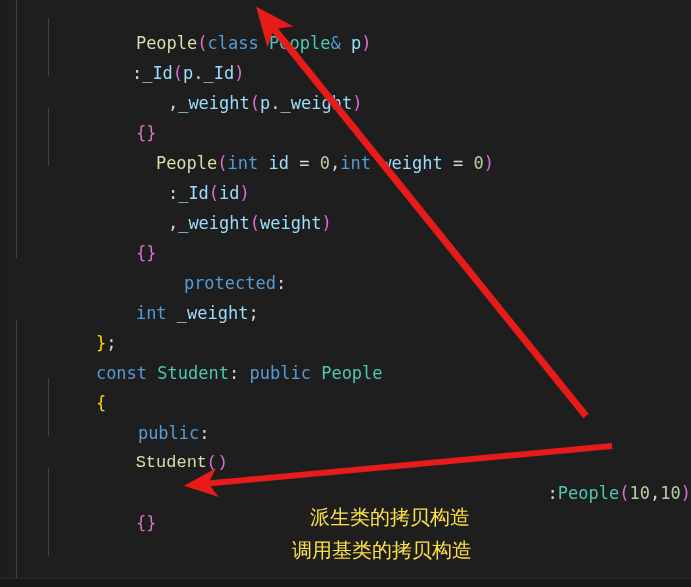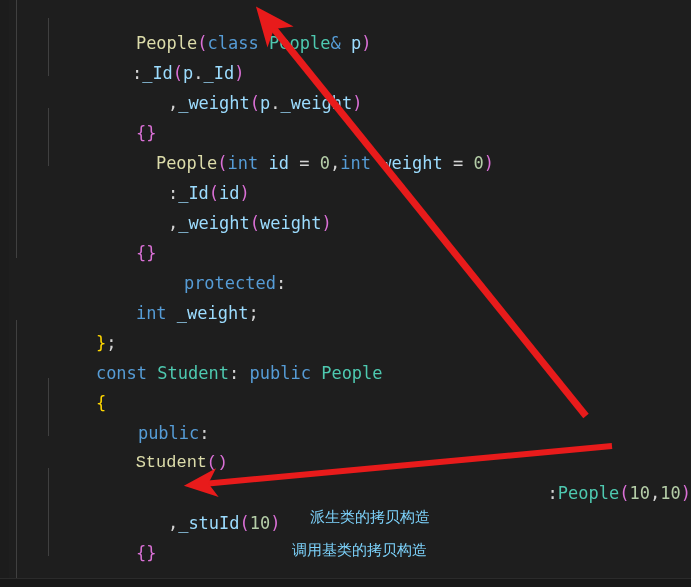--- a/index.html
+++ b/index.html
@@ -69,23 +69,23 @@
   
   #overlay {
     position: absolute;
     left: 0; top: 0;
     width: 691px;
     height: 587px;
     pointer-events: none;
   }
   .note {
     position: absolute;
-    color: #7dd3fc;
+    color: #fde047;
     font-family: "DejaVu Sans", "Liberation Sans", sans-serif;
-    font-size: 15px;
+    font-size: 20px;
     line-height: 29px;
     white-space: nowrap;
   }
   
   #bottombar {
     position: absolute;
     left: 0;
     top: 578px;
     width: 691px;
     height: 9px;
@@ -169,23 +169,20 @@
       </div>
 
       <div class="line" style="padding-left:54px;font-family:Liberation Mono, monospace;">
         <span class="fn">Student</span><span class="paren">()</span>
       </div>
 
       <div class="line" style="padding-left:86px;text-align:right;">
         <span class="punct">:</span><span class="type">People</span><span class="paren">(</span><span class="num">10</span><span class="punct">,</span><span class="num">10</span><span class="paren">)</span>
       </div>
 
-      <div class="line" style="padding-left:86px;">
-        <span class="punct">,</span><span class="var">_stuId</span><span class="paren">(</span><span class="num">10</span><span class="paren">)</span>
-      </div>
 
       <div class="line" style="padding-left:54px;">
         <span class="brace">{}</span>
       </div>
 
       <div class="line" style="padding-left:54px;">
           
       </div>
 
     </div>

